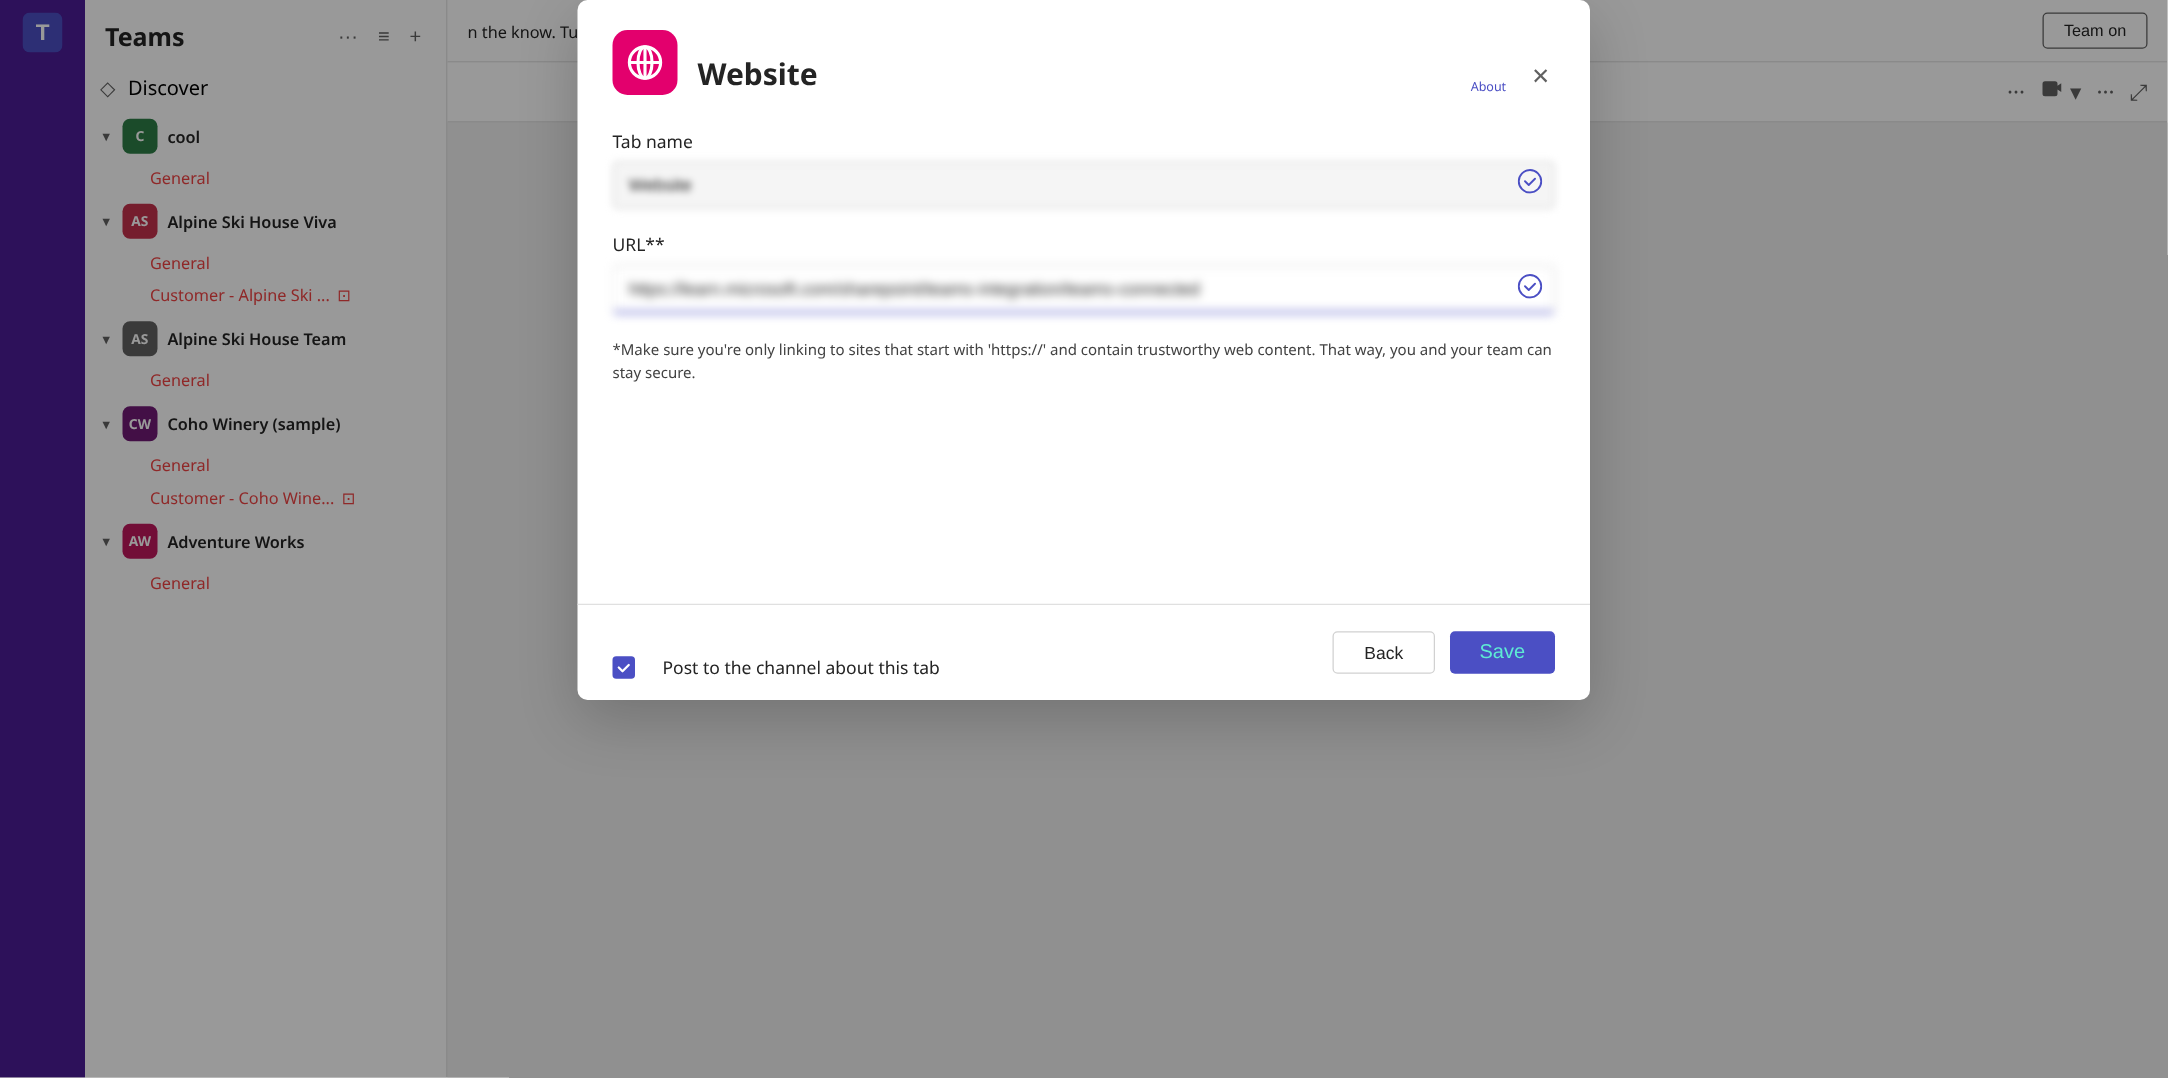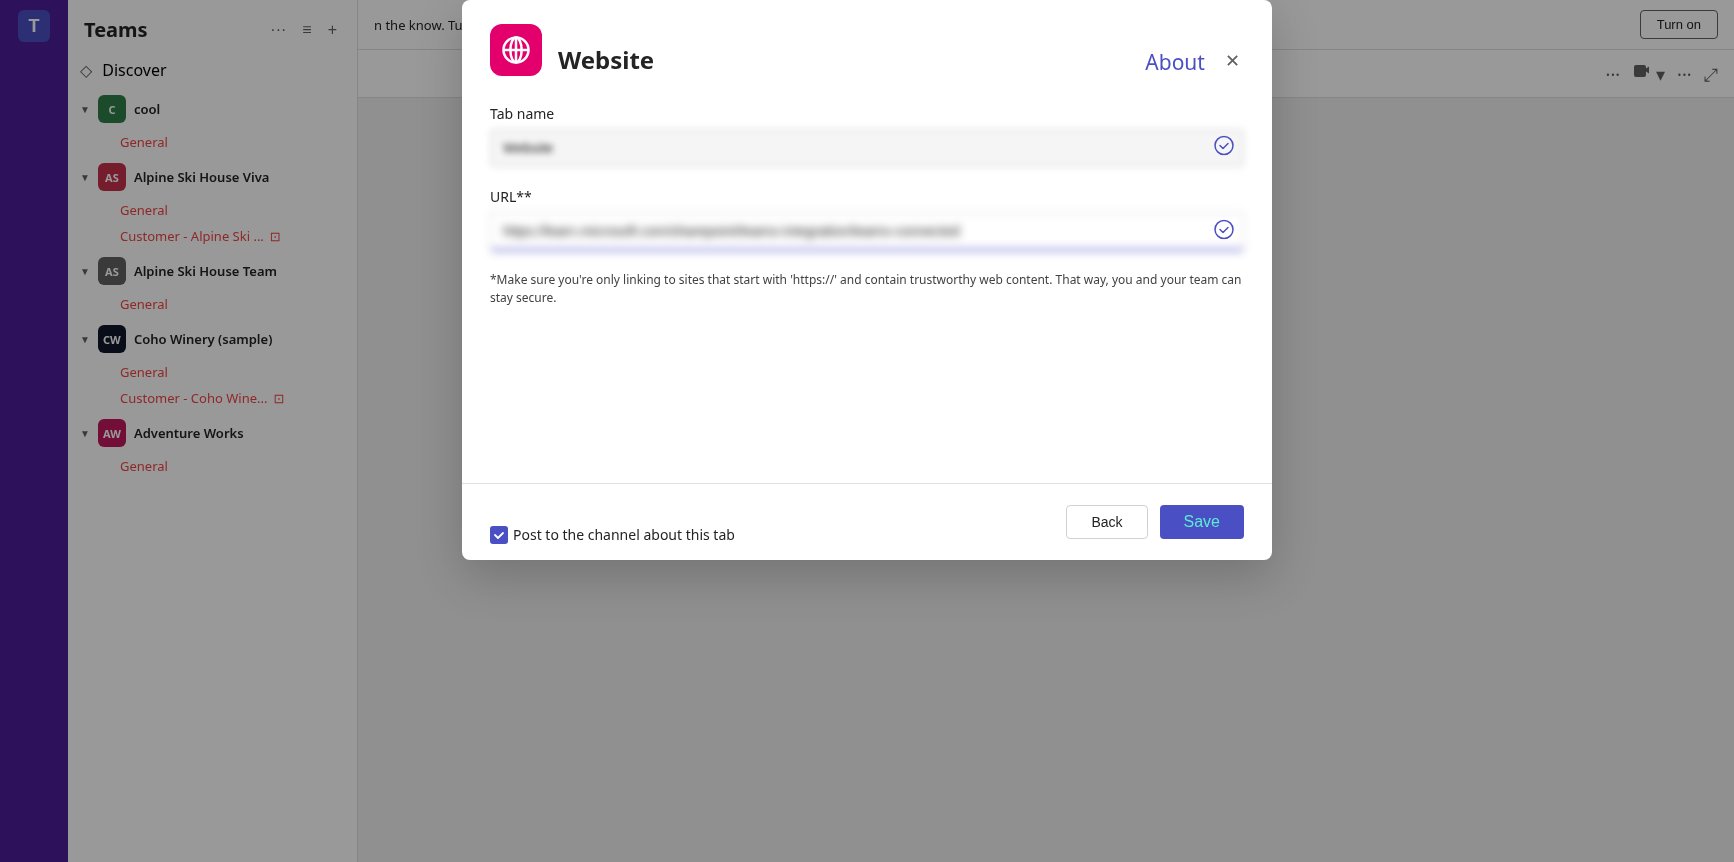--- a/index.html
+++ b/index.html
@@ -233,21 +233,21 @@
 
     .modal-title {
       font-size: 24px;
       font-weight: 700;
       color: #242424;
       flex: 1;
     }
 
     .about-link {
       color: #4b4fc4;
-      font-size: 21px;
+      font-size: 10px;
       text-decoration: none;
       cursor: pointer;
       margin-right: 16px;
     }
 
     .close-btn {
       background: none;
       border: none;
       cursor: pointer;
       font-size: 18px;
@@ -318,22 +318,21 @@
     .modal-footer {
       display: flex;
       align-items: center;
       padding: 16px 28px;
       border-top: 1px solid #e0e0e0;
       gap: 12px;
     }
 
     .checkbox-wrapper {
       display: flex;
-      align-items: center;
-      gap: 5px;
+      gap: 22px;
       flex: 1;
       margin-top: 25px;
     }
 
     .checkbox {
       width: 18px;
       height: 18px;
       background: #4b4fc4;
       border-radius: 3px;
       display: flex;
@@ -434,21 +433,21 @@
         <span class="chevron">▼</span>
         <div class="team-avatar" style="background:#616161;">AS</div>
         <span class="team-name">Alpine Ski House Team</span>
       </div>
       <div class="channel-item">General</div>
     </div>
 
     <div class="team-group">
       <div class="team-header">
         <span class="chevron">▼</span>
-        <div class="team-avatar" style="background:#0f172a;">CW</div>
+        <div class="team-avatar" style="background:#701a75;">CW</div>
         <span class="team-name">Coho Winery (sample)</span>
       </div>
       <div class="channel-item">General</div>
       <div class="channel-item">
         Customer - Coho Wine...
         <span>⊡</span>
       </div>
     </div>
 
     <div class="team-group">
@@ -458,21 +457,21 @@
         <span class="team-name">Adventure Works</span>
       </div>
       <div class="channel-item">General</div>
     </div>
   </div>
 
   <div class="main-content">
 
     <div class="notification-bar">
       <span class="notification-text">n the know. Turn on desktop notifications.</span>
-      <button class="turn-on-btn">Turn on</button>
+      <button class="turn-on-btn">Team on</button>
     </div>
 
     <div class="top-bar">
       <span class="top-bar-icon">···</span>
       <div style="display:flex;align-items:center;gap:4px;">
         <span class="top-bar-icon">
           <svg width="20" height="20" viewBox="0 0 20 20" fill="#616161">
               <path d="M2 6a2 2 0 0 1 2-2h8a2 2 0 0 1 2 2v1.5l3-2v7l-3-2V14a2 2 0 0 1-2 2H4a2 2 0 0 1-2-2V6z"></path>
             </svg>
         </span>

